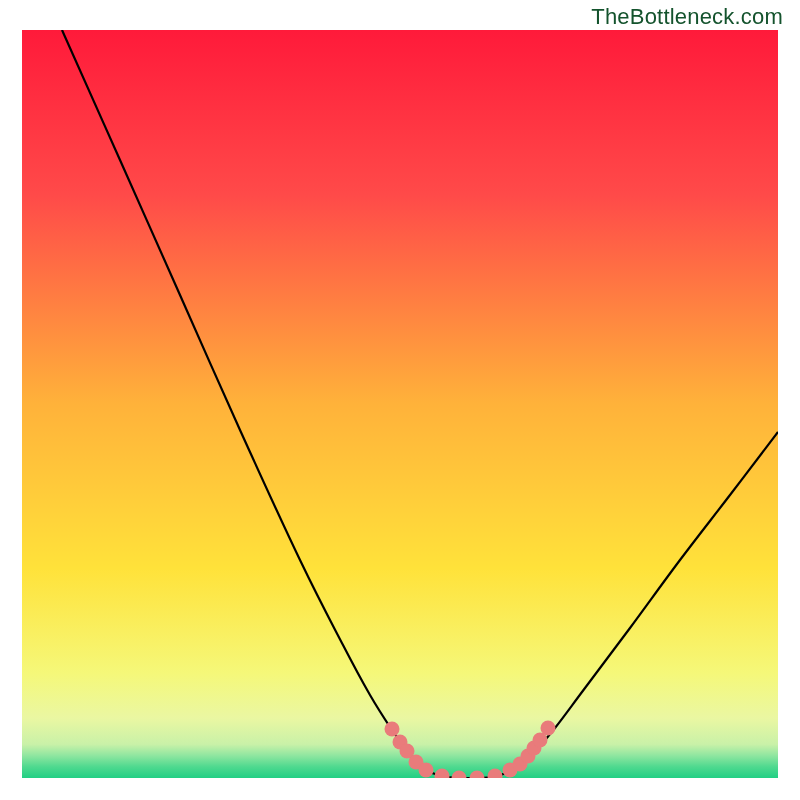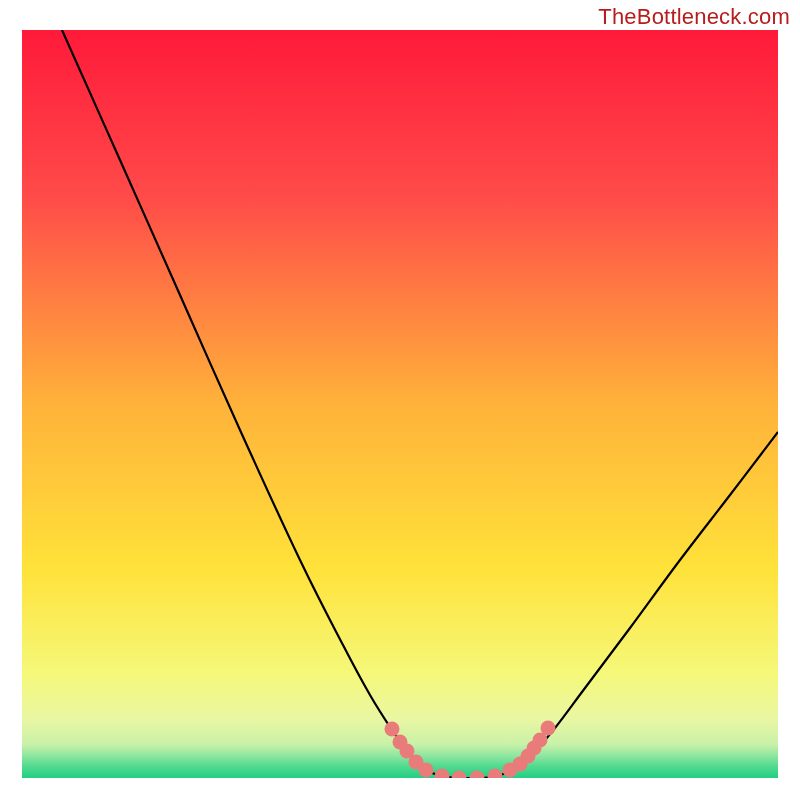--- a/index.html
+++ b/index.html
@@ -10,23 +10,23 @@
   }
   .stage {
     position: relative;
     width: 800px;
     height: 800px;
     overflow: hidden;
   }
   .watermark {
     position: absolute;
     top: 4px;
-    right: 10px;
+    right: 17px;
     font-size: 22px;
-    color: #b91c1c;
+    color: #14532d;
     font-weight: 500;
     letter-spacing: 0.2px;
     z-index: 10;
   }
   svg {
     position: absolute;
     top: 0;
     left: 0;
   }
 </style>

